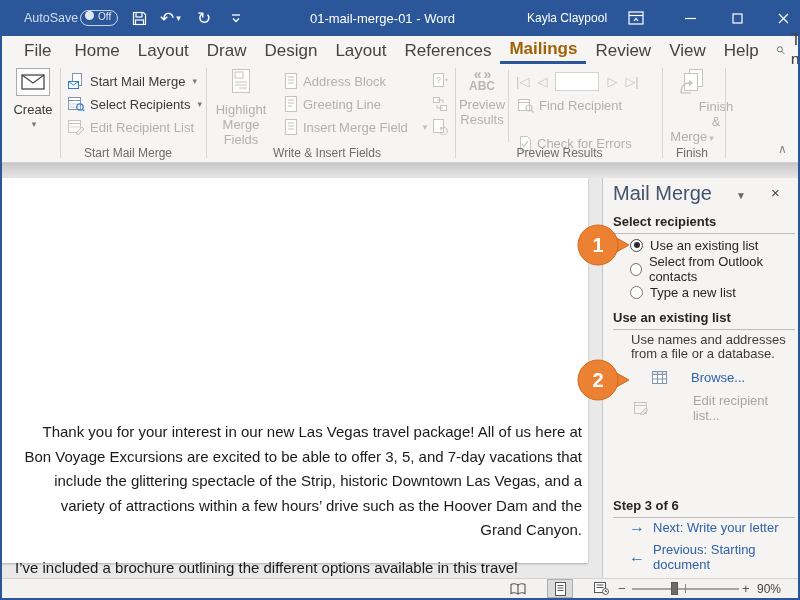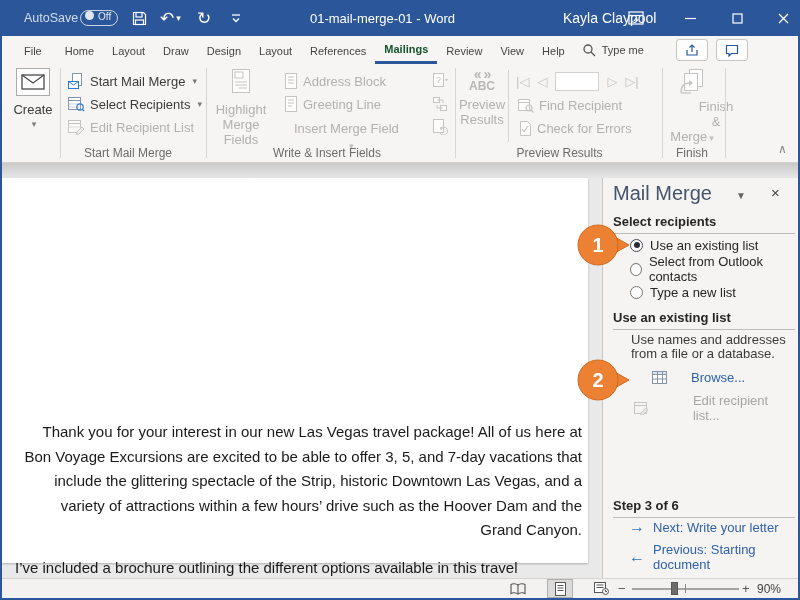--- a/index.html
+++ b/index.html
@@ -9,29 +9,29 @@
 
   
   .titlebar { position:absolute; left:-2px; top:0; width:800px; height:36px; background:#2b579a; color:#fff; }
   .titlebar .t-abs { position:absolute; top:0; height:36px; display:flex; align-items:center; }
   .autosave-label { color:rgba(255,255,255,.78); font-size:12.5px; }
   .toggle { width:38px; height:16px; border:1px solid rgba(255,255,255,.75); border-radius:9px;
             display:flex; align-items:flex-start; padding:0 4px; gap:4px; }
   .toggle-knob { width:9px; height:9px; border-radius:50%; background:#fff; opacity:.85; }
   .toggle-state { font-size:10px; color:rgba(255,255,255,.85); }
   .doc-title { font-size:13px; color:#fff; white-space:nowrap; }
-  .user-name { font-size:14px; color:#fff;margin-left:36px; }
+  .user-name { font-size:12px; color:#fff; }
   .winctl { justify-content:center; width:34px; cursor:default; }
 
   
   .tabrow { position:absolute; left:0; top:36px; width:796px; height:28px; background:#f6f5f4;
-            display:flex; align-items:stretch; font-size:11px; color:#444; }
+            display:flex; align-items:stretch; font-size:17px; color:#444; }
   .tab { display:flex; align-items:center; padding:0 9px; margin-top:1px; }
   .tab.file { padding:0 14px; margin-left:8px; }
-  .tab.active { font-weight:bold; color:#14532d; border-bottom:3px solid #2b579a; }
+  .tab.active { font-weight:bold; color:#a16207; border-bottom:3px solid #2b579a; }
   .tellme { display:flex; align-items:center; gap:6px; padding:0 8px; color:#444; }
   .tabbtn { width:32px; height:22px; border:1px solid #c8c6c4; border-radius:3px; background:#fdfdfd;
             display:flex; align-items:center; justify-content:center; margin-top:3px; }
 
   
   .ribbon { position:absolute; left:0; top:64px; width:796px; height:99px; background:#f6f5f4;
             border-bottom:1px solid #d2d0ce; font-size:13px; color:#3b3b3b; }
   .rsep { position:absolute; top:4px; width:1px; height:90px; background:#d8d6d4; }
   .grouplabel { position:absolute; top:82px; font-size:12px; color:#6e6c6a; text-align:center; white-space:nowrap; }
   .rowbtn { position:absolute; display:flex; align-items:center; gap:5px; height:22px; white-space:nowrap; }
@@ -255,21 +255,21 @@
     </div>
     <div class="rowbtn disabled" style="left:282px; top:29px;">
       <svg width="14" height="16" viewBox="0 0 14 16">
           <rect x="1.5" y="0.5" width="11" height="15" fill="#fdfdfd" stroke="#c6c4c2"></rect>
           <line x1="4" y1="4" x2="10" y2="4" stroke="#c6c4c2"></line>
           <line x1="4" y1="7" x2="10" y2="7" stroke="#c6c4c2"></line>
           <line x1="4" y1="10" x2="8" y2="10" stroke="#c6c4c2"></line>
         </svg>
       <span>Greeting Line</span>
     </div>
-    <div class="rowbtn disabled" style="left:292px; top:52px;flex-direction:column;">
+    <div class="rowbtn disabled" style="left:282px; top:52px;">
       <svg width="14" height="16" viewBox="0 0 14 16">
           <rect x="1.5" y="0.5" width="11" height="15" fill="#fdfdfd" stroke="#c6c4c2"></rect>
           <line x1="4" y1="4" x2="10" y2="4" stroke="#c6c4c2"></line>
           <line x1="4" y1="7" x2="10" y2="7" stroke="#c6c4c2"></line>
           <line x1="4" y1="10" x2="10" y2="10" stroke="#c6c4c2"></line>
         </svg>
       <span>Insert Merge Field</span>
       <span class="caret" style="margin-left:10px;">▾</span>
     </div>
     <div class="rowbtn" style="left:430px; top:6px;">
@@ -314,21 +314,21 @@
     </div>
     <div class="rowbtn disabled" style="left:516px; top:30px;">
       <svg width="16" height="15" viewBox="0 0 16 15">
           <rect x="0.5" y="1.5" width="11" height="11" fill="#fdfdfd" stroke="#c6c4c2"></rect>
           <line x1="0.5" y1="4.5" x2="11.5" y2="4.5" stroke="#c6c4c2"></line>
           <circle cx="11" cy="10" r="3" fill="none" stroke="#c6c4c2" stroke-width="1.2"></circle>
           <line x1="13" y1="12" x2="15.5" y2="14.5" stroke="#c6c4c2" stroke-width="1.2"></line>
         </svg>
       <span>Find Recipient</span>
     </div>
-    <div class="rowbtn disabled" style="left:516px; top:53px;">
+    <div class="rowbtn disabled" style="left:516px; top:68px;">
       <svg width="14" height="15" viewBox="0 0 14 15">
           <path d="M2.5 0.5 h7 l3 3 v11 h-10 z" fill="#fdfdfd" stroke="#c6c4c2"></path>
           <polyline points="4,8 6,10.5 10,5" fill="none" stroke="#c6c4c2" stroke-width="1.2"></polyline>
         </svg>
       <span>Check for Errors</span>
     </div>
     <div class="grouplabel" style="left:495px; width:125px;">Preview Results</div>
     <div class="rsep" style="left:660px;"></div>
 
     <div class="bigbtn disabled" style="left:664px; top:5px; width:52px;">

